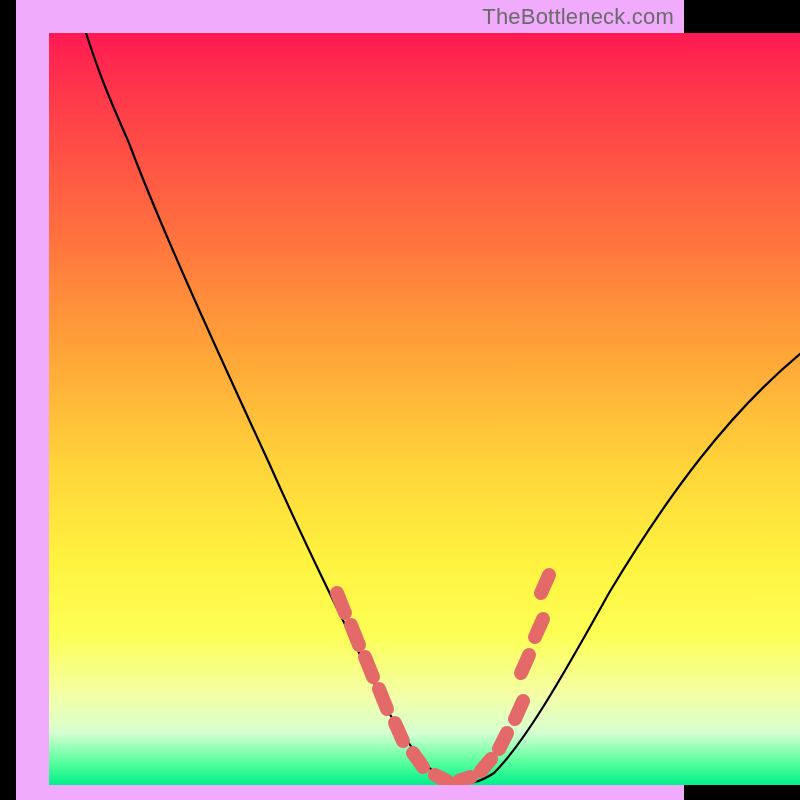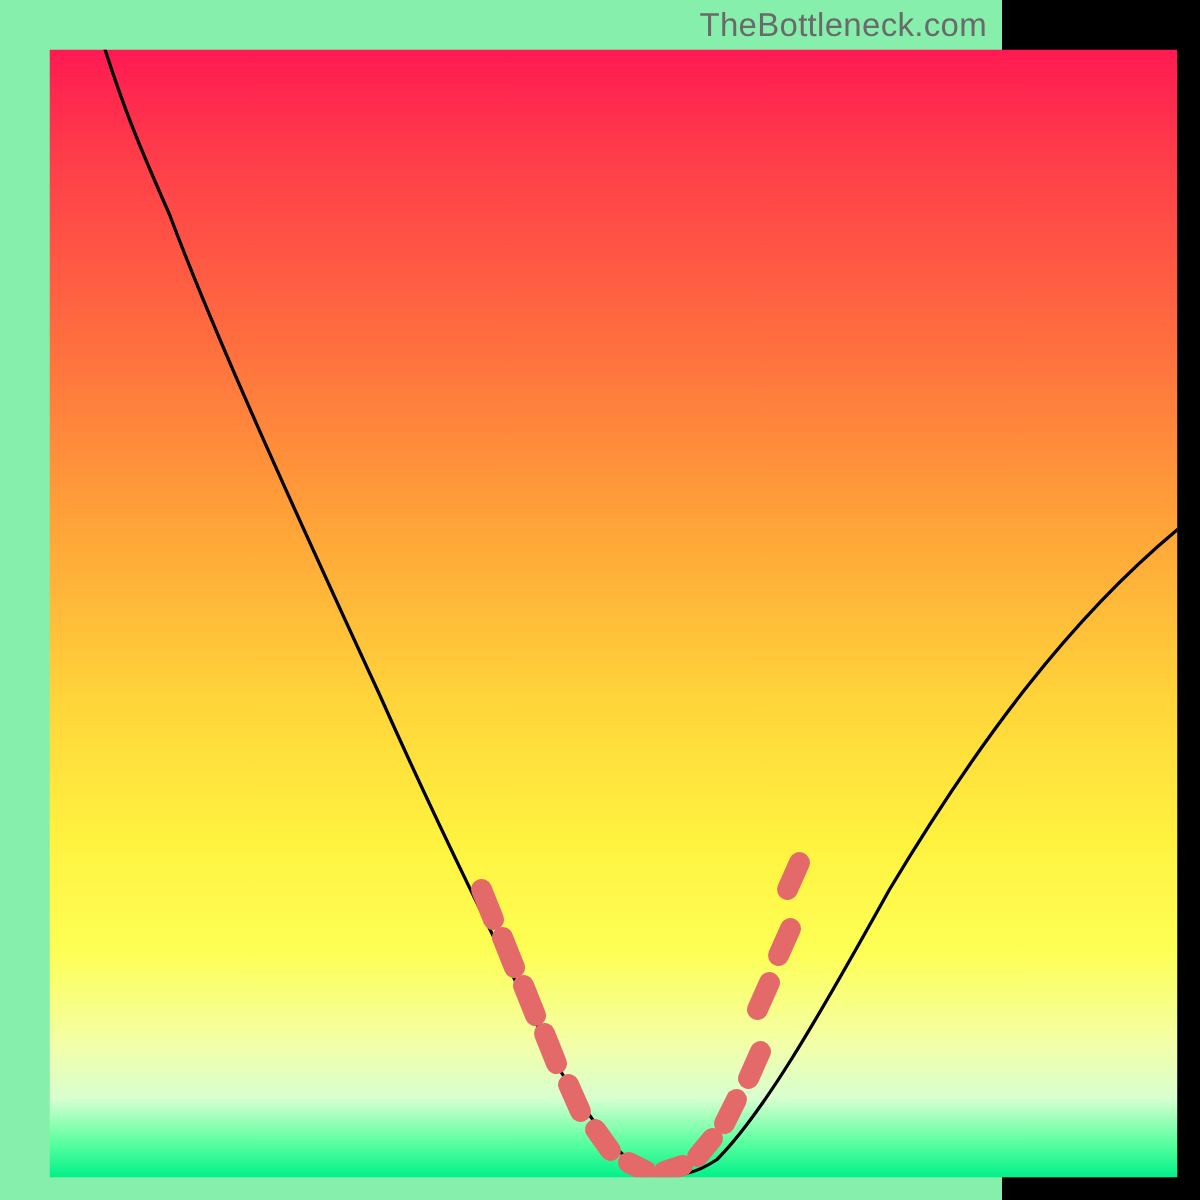--- a/index.html
+++ b/index.html
@@ -6,25 +6,25 @@
     margin: 0;
     padding: 0;
     width: 800px;
     height: 800px;
     background: #000;
     overflow: hidden;
     font-family: Arial, Helvetica, sans-serif;
   }
   .frame {
     position: absolute;
-    left: 0;
+    left: 16px;
     top: 0;
     width: 668px;
     height: 800px;
-    background: #86efac;
+    background: #f0abfc;
   }
   .watermark {
     position: absolute;
     top: 4px;
     right: 10px;
     color: #6a6a6a;
     font-size: 22px;
     font-weight: 400;
     letter-spacing: 0.2px;
     z-index: 5;

